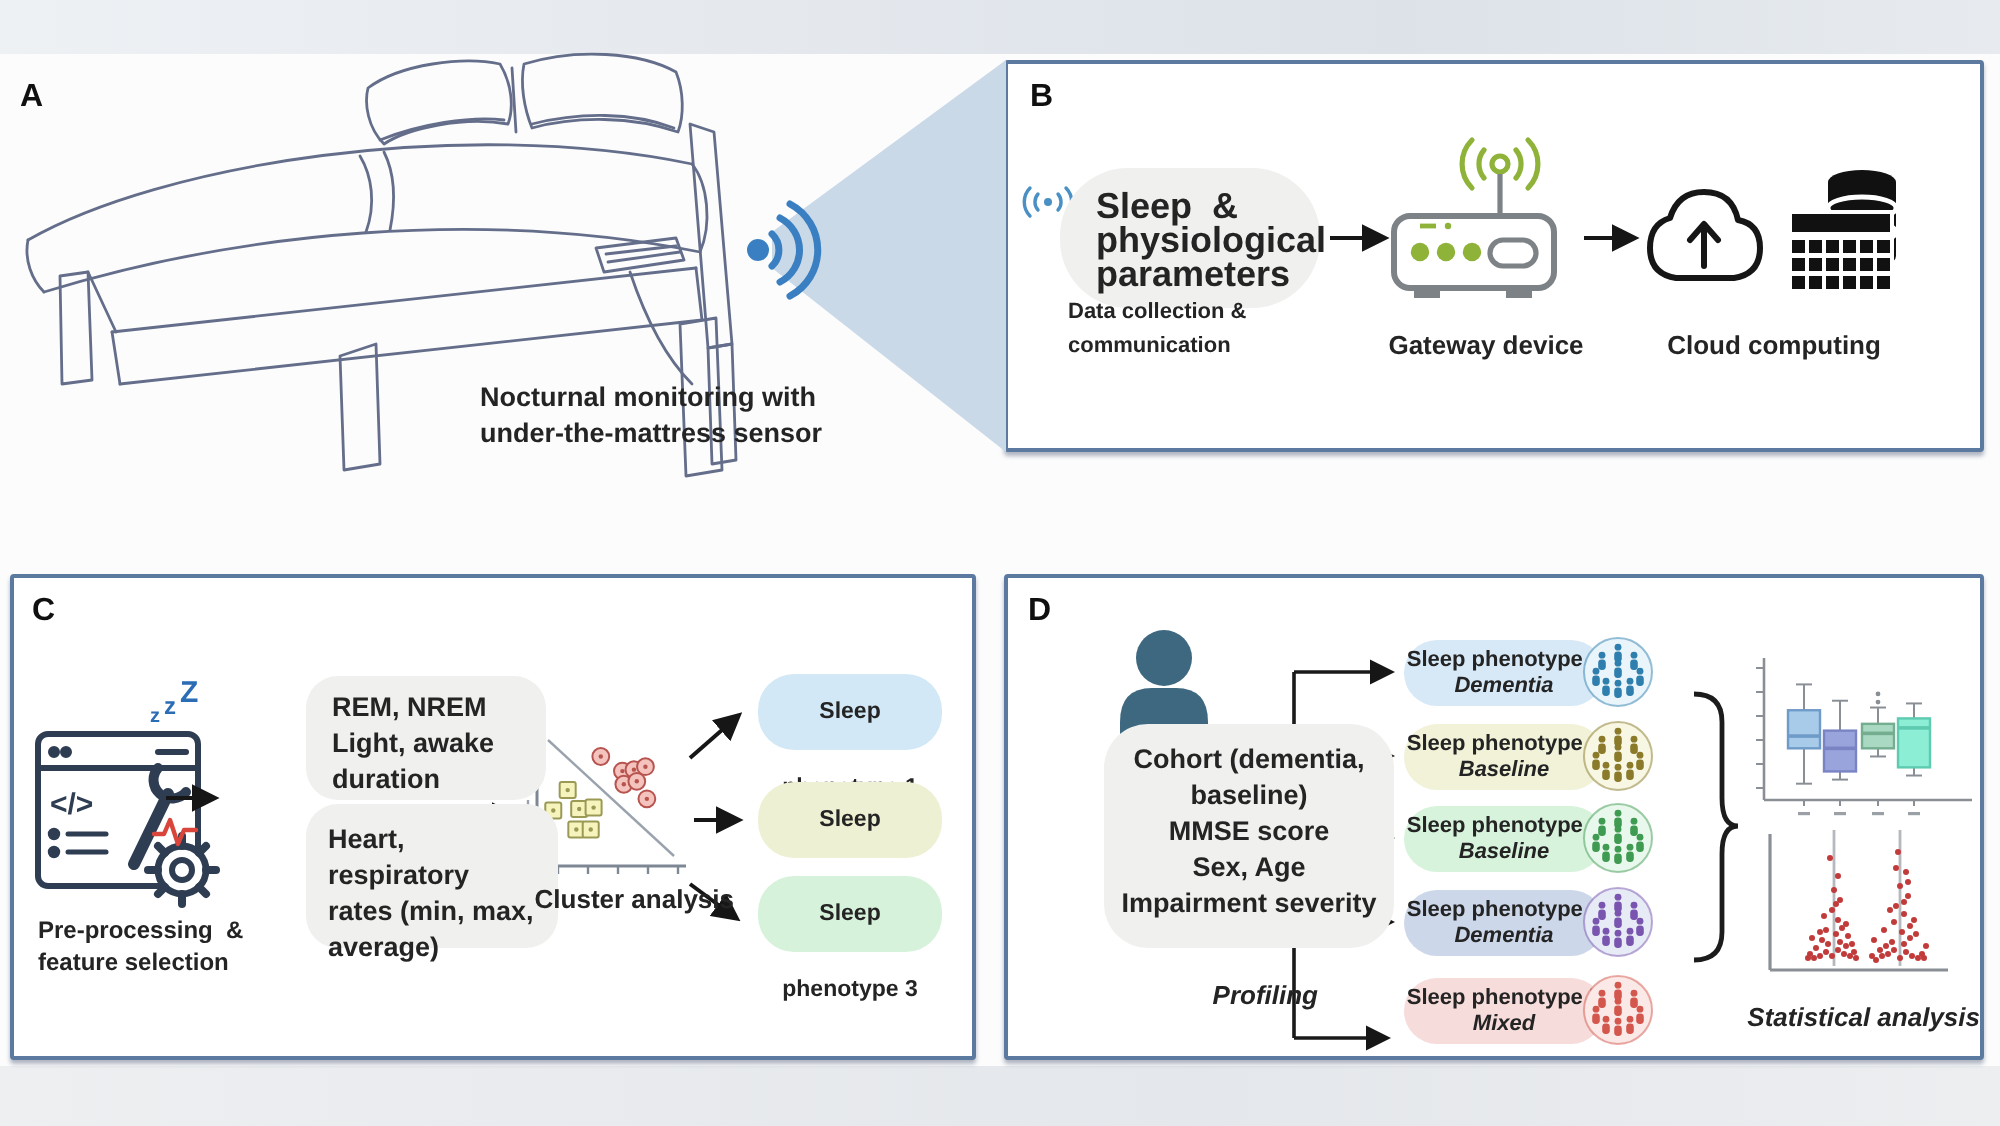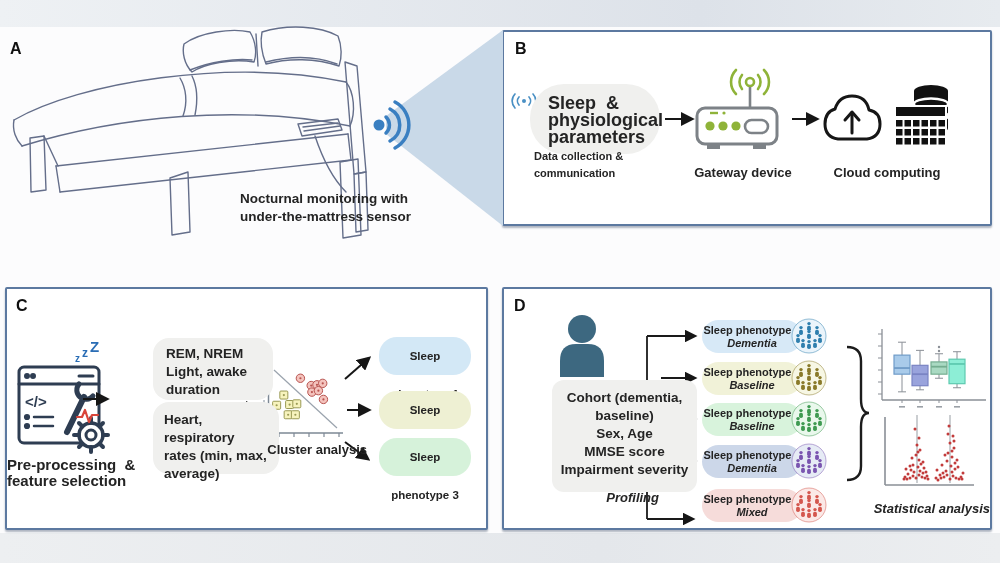--- a/index.html
+++ b/index.html
@@ -287,21 +287,21 @@
     <div class="graybox" style="left:108px;top:49px;width:120px;height:62px;padding:7px 0 0 13px;box-sizing:border-box">
       <span class="txt">REM, NREM</span>
       <span class="txt">Light, awake</span>
       <span class="txt">duration</span>
     </div>
     <div class="graybox" style="left:108px;top:113px;width:126px;height:72px;padding:9px 12px 0 11px;box-sizing:border-box">
       <span class="txt">Heart, respiratory</span>
       <span class="txt">rates (min, max,</span>
       <span class="txt">average)</span>
     </div>
-    <div class="txt" style="left:0;top:168px;font-size:15px;line-height:16px">
+    <div class="txt" style="left:12px;top:168px;font-size:12px;line-height:16px">
       <div class="pre">Pre-processing  &amp;</div>
       <div>feature selection</div>
     </div>
     <div class="txt center" style="left:240px;top:153px;width:120px;font-size:13px">Cluster analysis</div>
     <div class="pill pillC" style="top: 48px; background: rgb(211, 232, 246);">Sleep phenotype 1</div>
     <div class="pill pillC" style="top: 102px; background: rgb(238, 240, 211);">Sleep phenotype 2</div>
     <div class="pill pillC" style="top: 149px; background: rgb(214, 242, 218);">Sleep phenotype 3</div>
   </section>
 
   <section class="panel boxed" id="panelD">
@@ -444,25 +444,25 @@
             <circle cx="449" cy="147" r="1.5" fill="#c23b3b"></circle>
             <circle cx="445" cy="137" r="1.5" fill="#c23b3b"></circle>
             <circle cx="448" cy="162" r="1.5" fill="#c23b3b"></circle>
             <circle cx="459" cy="184" r="1.5" fill="#c23b3b"></circle>
             <circle cx="433" cy="181" r="1.5" fill="#c23b3b"></circle>
             <circle cx="450" cy="152" r="1.5" fill="#c23b3b"></circle>
             <circle cx="444" cy="145" r="1.5" fill="#c23b3b"></circle>
           </g>
       </g>
     </svg>
-    <div class="graybox" style="left:10px;top:91px;width:145px;height:112px;border-radius:12px;padding-top:9px;box-sizing:border-box;text-align:center">
+    <div class="graybox" style="left:10px;top:73px;width:145px;height:112px;border-radius:22px;padding-top:9px;box-sizing:border-box;text-align:center">
       <span class="txt">Cohort (dementia,</span>
       <span class="txt">baseline)</span>
+      <span class="txt">MMSE score</span>
       <span class="txt">Sex, Age</span>
-      <span class="txt">MMSE score</span>
       <span class="txt">Impairment severity</span>
     </div>
     <div class="txt italic center" style="left:10px;top:201px;width:145px;font-size:13px">Profiling</div>
 
     <div class="pill pillD" style="top: 31px; background: rgb(215, 233, 247);">
       <div class="nm">Sleep phenotype 1</div>
       <div class="sub">Dementia</div>
     </div>
     <div class="pill pillD" style="top: 73px; background: rgb(241, 242, 216);">
       <div class="nm">Sleep phenotype 2</div>

